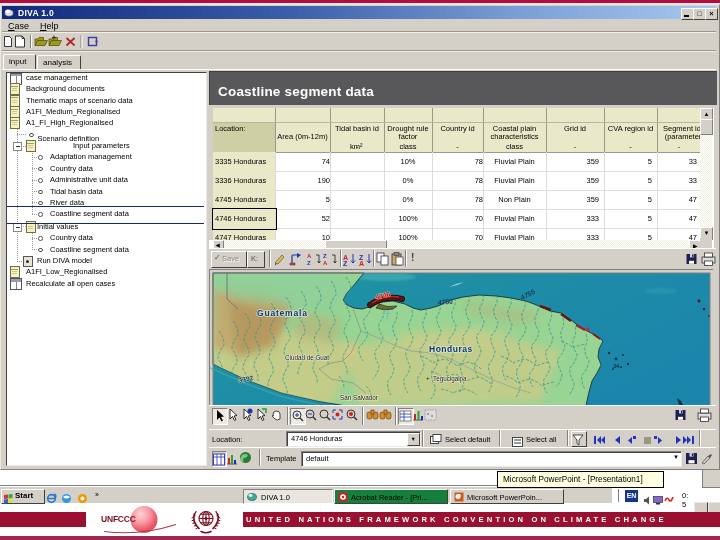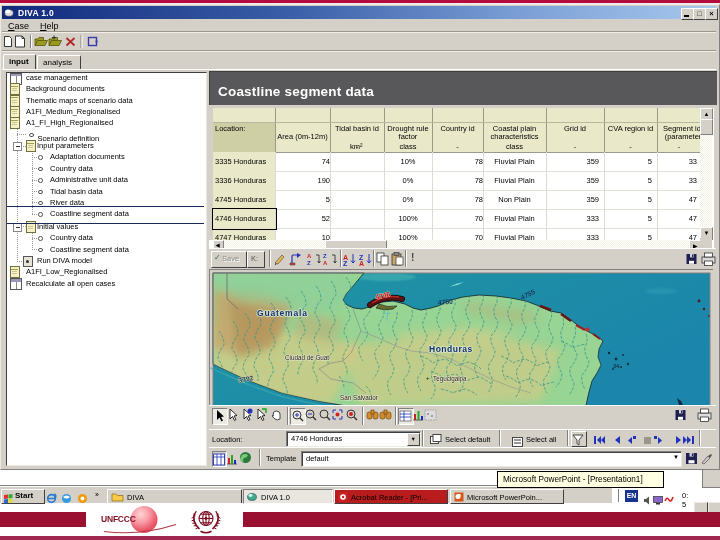--- a/index.html
+++ b/index.html
@@ -56,21 +56,21 @@
         <line x1="63.5" y1="4" x2="71.5" y2="11.5"></line>
         <line x1="71.5" y1="4" x2="63.5" y2="11.5"></line>
       </g>
   <line x1="78" y1="1" x2="78" y2="14" stroke="#808080"></line>
       <line x1="79" y1="1" x2="79" y2="14" stroke="#fff"></line>
   <rect x="85.5" y="3.5" width="8" height="8" fill="none" stroke="#3a3aae" stroke-width="1.4"></rect>
       <rect x="92.5" y="6.5" width="2" height="2" fill="#3a3aae"></rect>
 </svg>
 
 <div class="a gray" style="left:3px;top:54px;width:31px;height:15px;border:1px solid #404040;border-bottom:none;border-top-color:#fff;border-left-color:#fff;border-top-left-radius:2px;border-top-right-radius:2px;"></div>
-<div class="a t" style="left:9px;top:57px;font-weight:bold;">input</div>
+<div class="a t" style="left:9px;top:57px;">input</div>
 <div class="a gray" style="left:37px;top:55px;width:42px;height:14px;border:1px solid #404040;border-bottom:none;border-top-color:#fff;border-left-color:#fff;border-top-left-radius:2px;border-top-right-radius:2px;"></div>
 <div class="a t" style="left:43px;top:58px;">analysis</div>
 <div class="a" style="left:2px;top:69px;width:714px;height:1px;background:#fff;"></div>
 
 <div class="a" style="left:6px;top:72px;width:199px;height:392px;background:#fff;border:1px solid #404040;border-right-color:#ece9e2;border-bottom-color:#ece9e2;"></div>
 <div id="tree" class="a" style="left:7px;top:73px;width:196px;height:389px;overflow:hidden;">
       <div class="a" style="left: 9.5px; top: 55.9px; width: 1px; height: 131.6px; background-image: linear-gradient(rgb(153, 153, 153) 50%, transparent 50%); background-size: 1px 2px;"></div>
       <div class="a" style="left: 24.5px; top: 77.6px; width: 1px; height: 63.1px; background-image: linear-gradient(rgb(153, 153, 153) 50%, transparent 50%); background-size: 1px 2px;"></div>
       <div class="a" style="left: 24.5px; top: 158.45px; width: 1px; height: 17.7px; background-image: linear-gradient(rgb(153, 153, 153) 50%, transparent 50%); background-size: 1px 2px;"></div>
       <div class="a" style="left: 9.5px; top: 61.25px; width: 9.5px; height: 1px; background-image: linear-gradient(90deg, rgb(153, 153, 153) 50%, transparent 50%); background-size: 2px 1px;"></div>
@@ -117,23 +117,23 @@
       <div class="a" style="left: 22px; top: 59.75px; width: 2.5px; height: 2.5px; border: 1px solid rgb(85, 85, 85); border-radius: 50%;"></div>
       <div class="a" style="left: 30.5px; top: 61px; font-size: 7.5px; white-space: nowrap; color: rgb(0, 0, 0);">Scenario definition</div>
       <div class="a" style="left: 6px; top: 69.1px; width: 7px; height: 7px; background: rgb(255, 255, 255); border: 1px solid rgb(136, 136, 136);">
         <div class="a" style="left:1.5px;top:2.8px;width:4px;height:1px;background:#333"></div>
       </div>
       <div class="a" style="left: 19px; top: 67.1px; width: 7.5px; height: 10px; background: rgb(246, 240, 200); border: 1px solid rgb(112, 112, 58);">
         <div class="a" style="left:0px;top:1.5px;width:7px;height:1px;background:#a0a050"></div>
         <div class="a" style="left:1px;top:4px;width:5px;height:1px;background:#c8c890"></div>
         <div class="a" style="left:1px;top:6px;width:5px;height:1px;background:#c8c890"></div>
       </div>
-      <div class="a" style="left: 30px; top: 68.1px; font-size: 7.5px; white-space: nowrap; color: rgb(0, 0, 0);">Input parameters</div>
+      <div class="a" style="left: 30px; top: 68.1px; font-size: 7.5px; white-space: nowrap; color: rgb(0, 0, 0); padding-left: 36px;">Input parameters</div>
       <div class="a" style="left: 31px; top: 82.45px; width: 2.5px; height: 2.5px; border: 1px solid rgb(85, 85, 85); border-radius: 50%;"></div>
-      <div class="a" style="left: 43px; top: 79.45px; font-size: 7.5px; white-space: nowrap; color: rgb(0, 0, 0);">Adaptation documents</div>
+      <div class="a" style="left: 43px; top: 79.45px; font-size: 7.5px; white-space: nowrap; color: rgb(0, 0, 0);">Adaptation management</div>
       <div class="a" style="left: 31px; top: 93.8px; width: 2.5px; height: 2.5px; border: 1px solid rgb(85, 85, 85); border-radius: 50%;"></div>
       <div class="a" style="left: 43px; top: 90.8px; font-size: 7.5px; white-space: nowrap; color: rgb(0, 0, 0);">Country data</div>
       <div class="a" style="left: 31px; top: 105.15px; width: 2.5px; height: 2.5px; border: 1px solid rgb(85, 85, 85); border-radius: 50%;"></div>
       <div class="a" style="left: 43px; top: 102.15px; font-size: 7.5px; white-space: nowrap; color: rgb(0, 0, 0);">Administrative unit data</div>
       <div class="a" style="left: 31px; top: 116.5px; width: 2.5px; height: 2.5px; border: 1px solid rgb(85, 85, 85); border-radius: 50%;"></div>
       <div class="a" style="left: 43px; top: 113.5px; font-size: 7.5px; white-space: nowrap; color: rgb(0, 0, 0);">Tidal basin data</div>
       <div class="a" style="left: 31px; top: 127.85px; width: 2.5px; height: 2.5px; border: 1px solid rgb(85, 85, 85); border-radius: 50%;"></div>
       <div class="a" style="left: 43px; top: 124.85px; font-size: 7.5px; white-space: nowrap; color: rgb(0, 0, 0);">River data</div>
       <div class="a" style="left: 31px; top: 139.2px; width: 2.5px; height: 2.5px; border: 1px solid rgb(85, 85, 85); border-radius: 50%;"></div>
       <div class="a" style="left: 43px; top: 136.2px; font-size: 7.5px; white-space: nowrap; color: rgb(0, 0, 0);">Coastline segment data</div>
@@ -667,34 +667,28 @@
         </svg></div>
       <div class="a" style="left: 61px; top: 3px; width: 11px; height: 11px;"><svg width="11" height="11">
           <circle cx="5.5" cy="5.5" r="4.5" fill="#39d"></circle>
           <path d="M2,4 q3.5,-3 7,0 q-3.5,3 -7,0" fill="#fff"></path>
         </svg></div>
       <div class="a" style="left: 77px; top: 3px; width: 11px; height: 11px;"><svg width="11" height="11">
           <circle cx="5.5" cy="5.5" r="4.5" fill="#e90"></circle>
           <circle cx="5.5" cy="5.5" r="2" fill="#fff"></circle>
         </svg></div>
       <div class="a" style="left: 95px; top: 4px; font-size: 7px; font-weight: bold; color: rgb(51, 51, 51);">»</div>
-      <div class="a btn" style="left: 107px; top: 2px; width: 133px; height: 13px; background: rgb(212, 208, 200);">
-        <svg class="a" style="left:3px;top:1.5px" width="13" height="10">
-          <path d="M1,2 h4 l1.5,1.5 h5.5 v5.5 h-11 z" fill="#f7c94a" stroke="#8a6a10" stroke-width="0.7"></path>
-        </svg>
-        <div class="a" style="left:19px;top:2.5px;font-size:7.5px;">DIVA</div>
-      </div>
       <div class="a " style="left: 243px; top: 2px; width: 88px; height: 13px; background: rgb(232, 230, 223); border-width: 1px; border-style: solid; border-color: rgb(128, 128, 128) rgb(255, 255, 255) rgb(255, 255, 255) rgb(128, 128, 128); border-image: initial;">
         <svg class="a" style="left:3px;top:1.5px" width="11" height="10">
           <ellipse cx="5" cy="5" rx="4.5" ry="3.5" fill="#4a8" stroke="#246" stroke-width="0.6"></ellipse>
           <ellipse cx="3.5" cy="3.5" rx="2" ry="1.4" fill="#cfe"></ellipse>
         </svg>
         <div class="a" style="left:17px;top:2.5px;font-size:7.5px;">DIVA 1.0</div>
       </div>
-      <div class="a btn" style="left: 334px; top: 2px; width: 112px; height: 13px; background: #b91c1c;">
+      <div class="a btn" style="left: 334px; top: 2px; width: 112px; height: 13px; background: #15803d;">
         <svg class="a" style="left:3px;top:1.5px" width="10" height="10">
           <rect x="0.5" y="0.5" width="9" height="9" fill="#c22"></rect>
           <circle cx="5" cy="5" r="2.8" fill="#fff"></circle>
           <circle cx="5" cy="5" r="1.2" fill="#c22"></circle>
         </svg>
         <div class="a" style="left:16px;top:2.5px;font-size:7.5px;width:92px;overflow:hidden;white-space:nowrap;">Acrobat Reader - [Pri...</div>
       </div>
       <div class="a btn" style="left: 450px; top: 2px; width: 112px; height: 13px; background: rgb(212, 208, 200);">
         <svg class="a" style="left:3px;top:1.5px" width="10" height="10">
           <rect x="0.5" y="0.5" width="9" height="9" fill="#d55818"></rect>
@@ -752,15 +746,16 @@
               <path d="M4.5,9.5 q-3,8 5,15.5 M27.5,9.5 q3,8 -5,15.5"></path>
             </g>
             <g stroke-width="1.3">
               <path d="M6.3,7.2 q-2.2,2.6 -1.6,5.4 M25.7,7.2 q2.2,2.6 1.6,5.4"></path>
             </g>
             <path d="M3.8,13 l-2.2,1.2 M4,16 l-2.4,0.8 M4.8,19 l-2.4,0.4 M6,21.8 l-2.2,0 M7.6,24.2 l-2,0.6 M28.2,13 l2.2,1.2 M28,16 l2.4,0.8 M27.2,19 l2.4,0.4 M26,21.8 l2.2,0 M24.4,24.2 l2,0.6" stroke-width="1"></path>
             <path d="M10.5,27.2 q5.5,3 11,0" stroke-width="1.6"></path>
           </g>
         </svg>
       </div>
+      <div class="a" style="left: 246px; top: 11.5px; font-size: 7.6px; font-weight: bold; color: rgb(255, 255, 255); letter-spacing: 3.15px; white-space: nowrap;">UNITED NATIONS FRAMEWORK CONVENTION ON CLIMATE CHANGE</div>
     </div>
 
 </div>
 
 </body></html>

